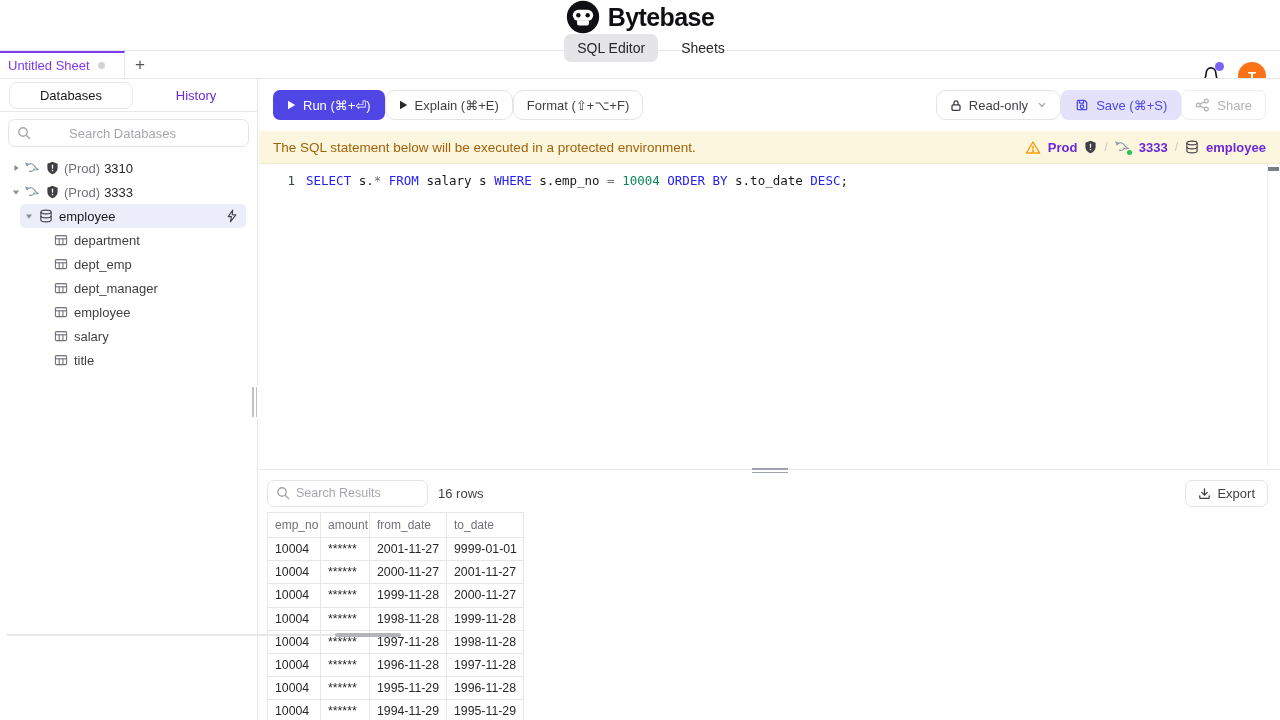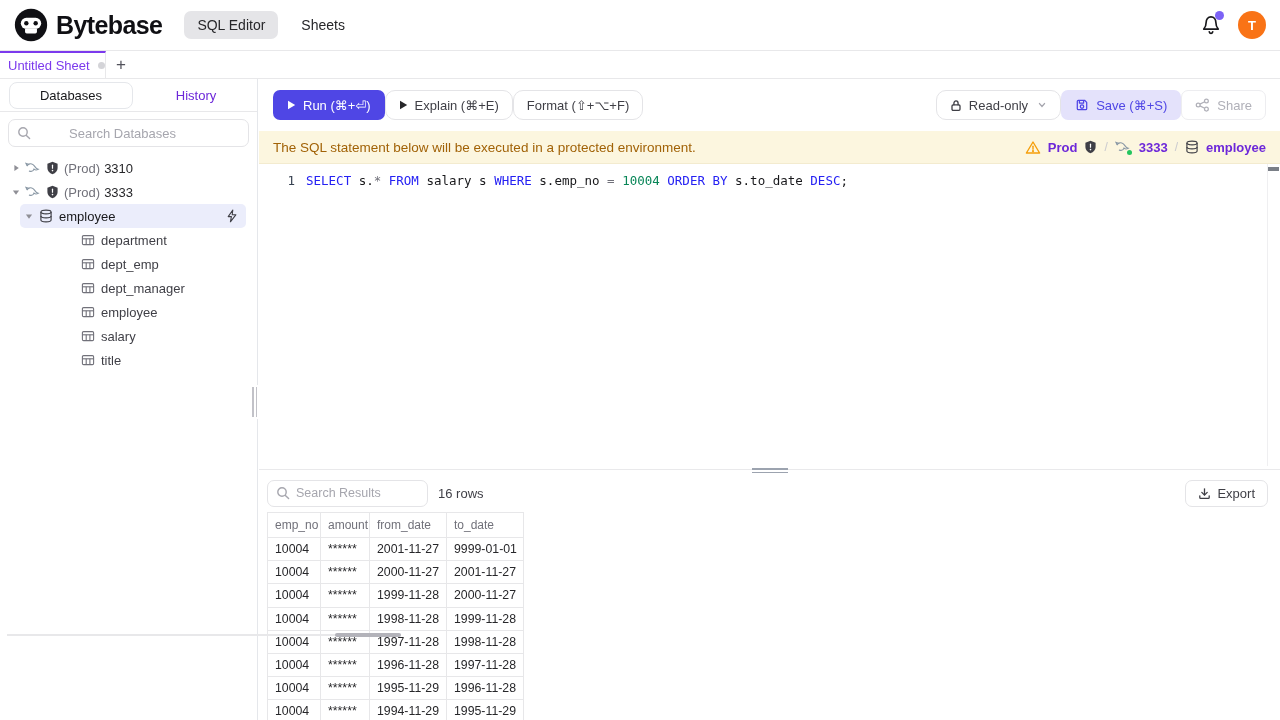--- a/index.html
+++ b/index.html
@@ -2,36 +2,36 @@
 <html><head>
 <meta charset="utf-8">
 <style>
   * { margin:0; padding:0; box-sizing:border-box; }
   html,body { width:1280px; height:720px; overflow:hidden; background:#fff;
     font-family:"Liberation Sans","DejaVu Sans",sans-serif; }
   .app { position:relative; width:1280px; height:720px; background:#fff; }
 
   
   .topbar { position:absolute; left:0; top:0; width:1280px; height:51px;
-    border-bottom:1px solid #e8e8ea; display:flex; align-items:center; padding:0 14px; }
+    border-bottom:1px solid #e8e8ea; display:flex; align-items:center; padding:0 14px;flex-direction:column; }
   .brand { display:flex; align-items:center; gap:8px; }
   .brand-name { font-size:25px; font-weight:800; color:#101014; letter-spacing:-0.6px; }
   .topnav { display:flex; align-items:center; gap:10px; margin-left:22px; }
   .nav-item { font-size:14px; font-weight:500; color:#27272a; padding:6px 13px; border-radius:7px; cursor:pointer; }
   .nav-item.active { background:#e5e5e8; }
   .top-right { margin-left:auto; display:flex; align-items:center; gap:16px; }
   .bell-wrap { position:relative; width:22px; height:22px; }
   .bell-dot { position:absolute; right:-2px; top:-3px; width:9px; height:9px; border-radius:50%; background:#7c62f6; }
   .avatar { width:28px; height:28px; border-radius:50%; background:#f97316; color:#fff;
     font-size:13px; font-weight:700; display:flex; align-items:center; justify-content:center; }
 
   
   .tabbar { position:absolute; left:0; top:51px; width:1280px; height:28px; border-bottom:1px solid #e8e8ea;
     display:flex; align-items:stretch; }
-  .sheet-tab { width:106px; border-top:2px solid #7c3aed; border-right:1px solid #e8e8ea;
+  .sheet-tab { width:125px; border-top:2px solid #7c3aed; border-right:1px solid #e8e8ea;
     display:flex; align-items:center; padding:0 8px; gap:8px; cursor:pointer; }
   .sheet-tab .tab-label { font-size:13px; color:#7c3aed; white-space:nowrap; }
   .tab-dot { width:7px; height:7px; border-radius:50%; background:#d4d4d8; flex:none; }
   .add-tab { width:30px; display:flex; align-items:center; justify-content:center;
     font-size:17px; color:#52525b; cursor:pointer; }
 
   
   .sidebar { position:absolute; left:0; top:79px; width:258px; height:641px;
     border-right:1px solid #e5e7eb; background:#fff; }
   .side-tabs { position:relative; height:33px; border-bottom:1px solid #e8e8ea; display:flex; }
@@ -46,21 +46,21 @@
   .side-search input::placeholder { color:#a6a6ae; }
   .tree { padding-top:3px; }
   .tree-row { height:24px; display:flex; align-items:center; cursor:pointer; }
   .tree-row .caret { width:8px; display:flex; justify-content:center; flex:none; }
   .row-instance { padding-left:12px; gap:5px; }
   .row-instance .env { font-size:13px; color:#71717a; }
   .row-instance .inst-name { font-size:13px; color:#27272a; margin-left:-1px; }
   .row-db { margin:0 11px 0 20px; padding-left:5px; gap:6px; background:#ebedfb; border-radius:5px; position:relative; }
   .row-db .db-name { font-size:13px; color:#18181b; }
   .row-db .bolt { position:absolute; right:8px; top:5px; }
-  .row-table { padding-left:81px; gap:6px; }
+  .row-table { padding-left:54px; gap:6px; }
   .row-table .tbl-name { font-size:13px; color:#3f3f46; }
   .side-resize { position:absolute; right:-1px; top:306px; width:7px; height:34px;
     display:flex; gap:2px; align-items:center; justify-content:center; cursor:col-resize; background:#fff; }
   .side-resize i { display:block; width:1.5px; height:30px; background:#c2c2c8; }
 
   
   .main { position:absolute; left:259px; top:79px; width:1021px; height:641px; background:#fff; }
 
   .toolbar { height:52px; display:flex; align-items:center; padding:0 14px; }
   .btn { height:30px; display:inline-flex; align-items:center; gap:7px; padding:0 13px;

